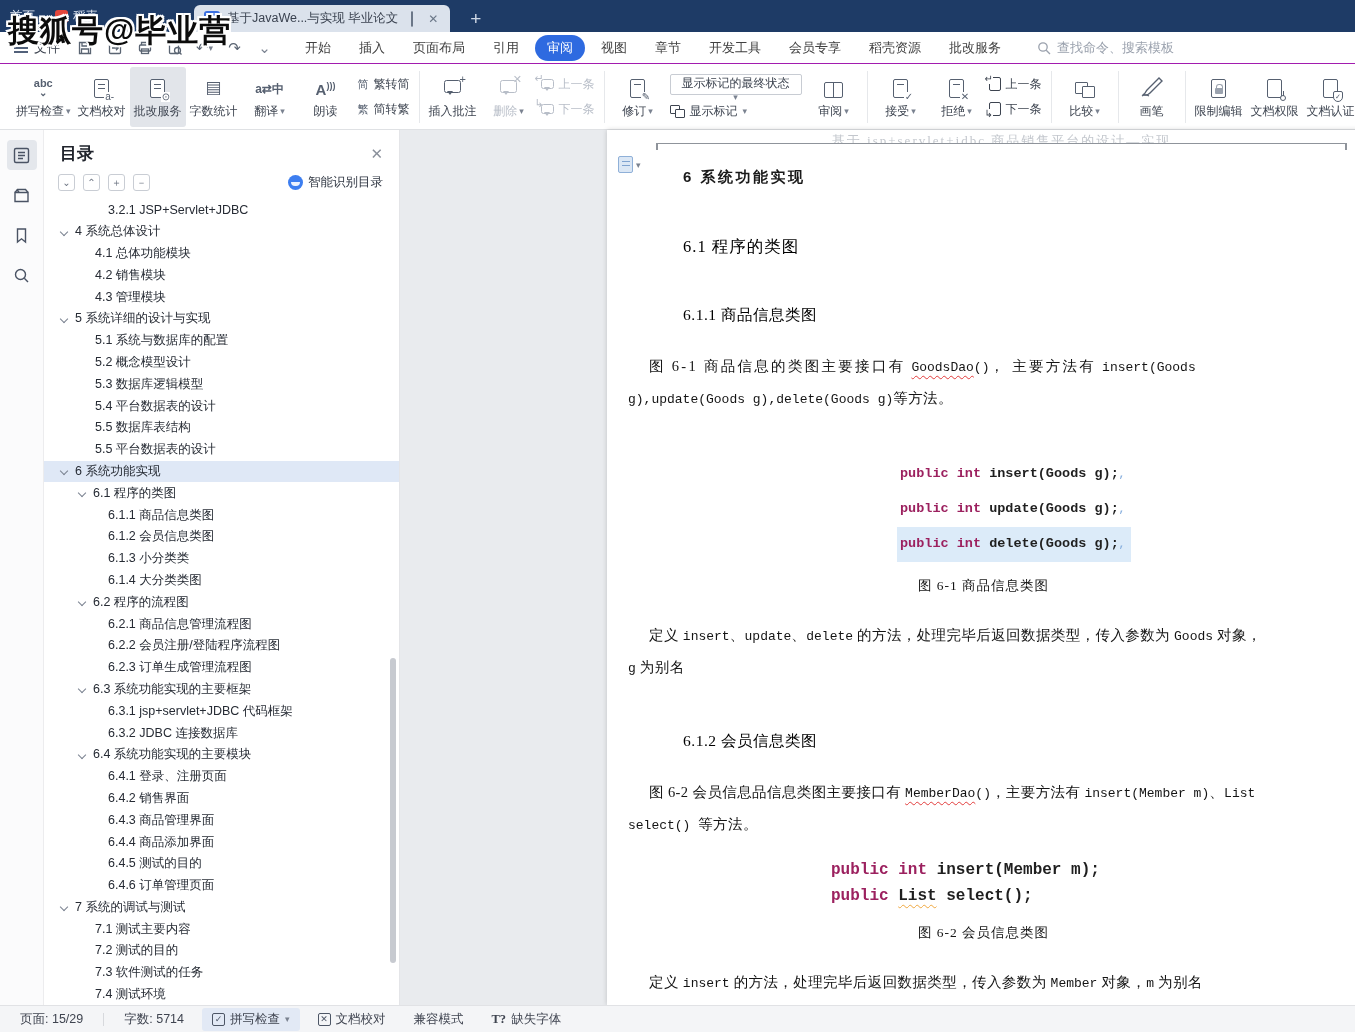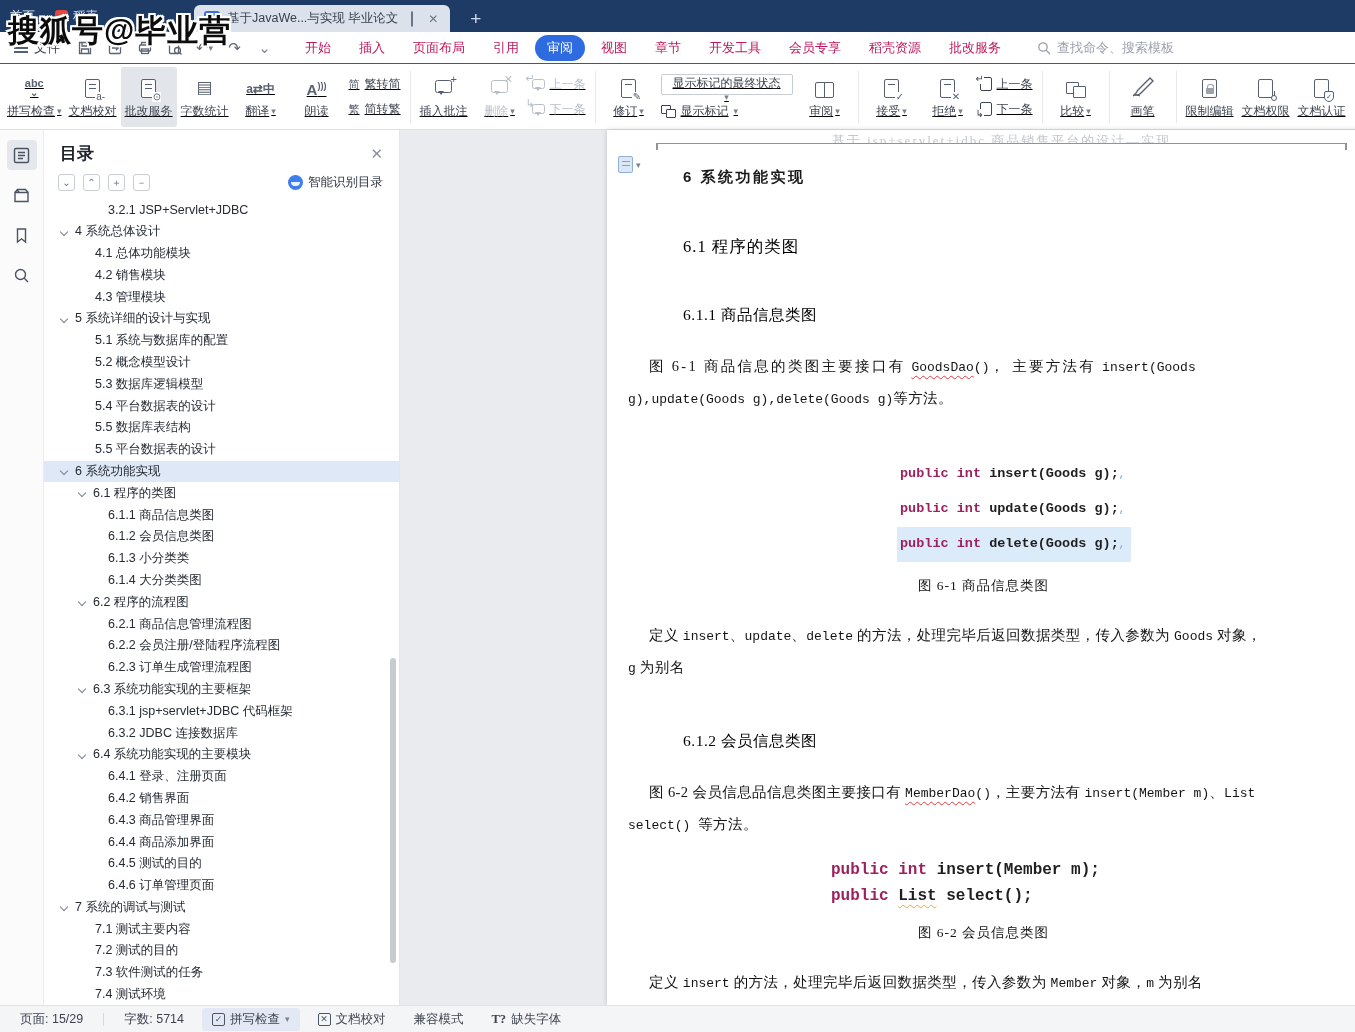--- a/index.html
+++ b/index.html
@@ -25,26 +25,26 @@
   
   .menubar { position:absolute; top:32px; left:0; right:0; height:32px; background:#fff; display:flex; align-items:center; border-bottom:1px solid #a21caf; }
   .file-btn { display:flex; align-items:center; gap:6px; font-size:13px; color:#3d4450; margin-left:14px; }
   .hamb { display:inline-block; width:14px; }
   .hamb i { display:block; height:2px; background:#52617a; margin:2.5px 0; }
   .qa { display:flex; align-items:center; gap:13px; margin-left:16px; color:#5a6472; }
   .qa .qi { width:17px; height:17px; display:flex; align-items:center; justify-content:center; font-size:15px; }
   .qa svg { stroke:#5a6472; fill:none; stroke-width:1.3; }
   .caret { font-size:9px; color:#7a8290; }
   .menu-items { display:flex; align-items:center; margin-left:20px; gap:4px; }
-  .mitem { font-size:13px; color:#be185d; padding:4px 12px; border-radius:13px; white-space:nowrap; }
+  .mitem { font-size:13px; color:#404040; padding:4px 12px; border-radius:13px; white-space:nowrap; }
   .mactive { background:#2e6ae0; color:#fff; }
   .cmd-search { margin-left:24px; display:flex; align-items:center; gap:6px; color:#9aa1ad; font-size:13px; }
 
   
-  .ribbon { position:absolute; top:64px; left:0; right:0; height:66px; background:#fff; border-bottom:1px solid #dfe1e4; display:flex; align-items:center; padding:0 4px; overflow:hidden; white-space:nowrap;text-decoration:underline; }
+  .ribbon { position:absolute; top:64px; left:0; right:0; height:66px; background:#fff; border-bottom:1px solid #dfe1e4; display:flex; align-items:center; padding:0 13px; overflow:hidden; white-space:nowrap; }
   .rbtn { display:inline-flex; flex-direction:column; align-items:center; justify-content:center; min-width:56px; height:60px; gap:5px; font-size:12px; color:#3d4450; border-radius:3px; padding:0 3px; flex:none; }
   .rbtn.sel { background:#e2e5ea; }
   .rbtn .ic { height:24px; display:flex; align-items:end; justify-content:center; color:#566070; }
   .rlabel { display:flex; align-items:center; gap:2px; }
   .dis { color:#b8bec8 !important; }
   .rdiv { width:1px; height:52px; background:#e6e8eb; margin:0 5px; flex:none; }
   .rcol { display:inline-flex; flex-direction:column; justify-content:center; gap:8px; height:60px; flex:none; padding:0 4px; }
   .rrow { display:flex; align-items:center; gap:5px; font-size:12px; color:#3d4450; }
   .rrow .mini { font-size:11px; color:#566070; }
   .combo { width:132px; height:21px; border:1px solid #c8ccd3; border-radius:2px; font-size:12px; color:#3d4450; display:flex; align-items:center; justify-content:space-between; padding:0 5px; background:#fff;flex-direction:column; }

